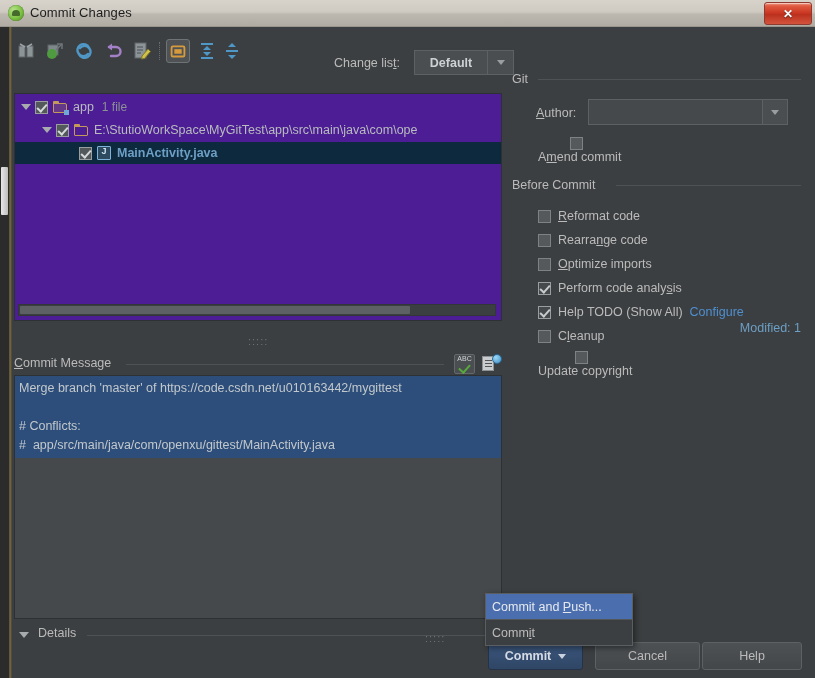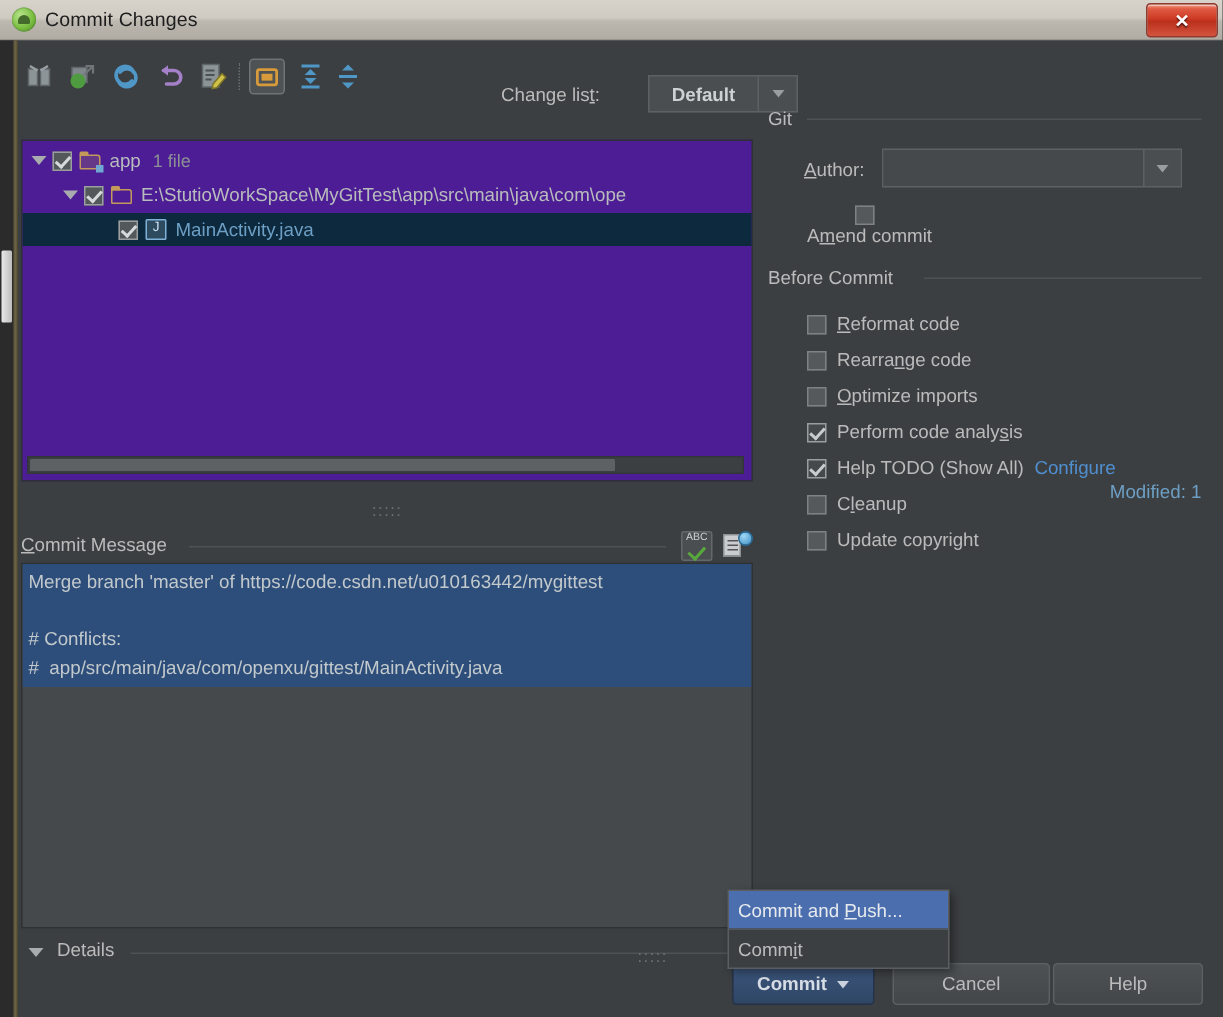--- a/index.html
+++ b/index.html
@@ -103,21 +103,21 @@
   .tb-sep {
     position: absolute; top: 3px;
     width: 1px; height: 18px;
     border-left: 1px dotted #6a6d6f;
   }
   .chl-label {
     position: absolute; left: 320px; top: 17px;
     font-size: 12.5px; color: #bbbbbb;
   }
   .chl-combo {
-    position: absolute; left: 418px; top: 11px;
+    position: absolute; left: 400px; top: 11px;
     width: 100px; height: 25px;
     background: #4a4e50;
     border: 1px solid #5d6163;
     box-sizing: border-box;
     cursor: pointer;
   }
   .chl-combo .val {
     position: absolute; left: 0; top: 0; right: 26px; bottom: 0;
     display: flex; align-items: center; justify-content: center;
     font-weight: bold; font-size: 12.5px; color: #cdd1d3;
@@ -564,21 +564,21 @@
           </div>
         <span class="tree-label">app</span>
         <span class="tree-sub">1 file</span>
       </div>
       <div class="tree-row" style="top:25px; padding-left:27px;">
         <div class="tri"></div>
         <div class="cbx on"></div>
         <div class="ico-folder"></div>
         <span class="tree-label">E:\StutioWorkSpace\MyGitTest\app\src\main\java\com\ope</span>
       </div>
-      <div class="tree-row selected" style="top:48px; padding-left:64px;">
+      <div class="tree-row selected" style="top:48px; padding-left:64px;font-weight:bold;">
         <div class="cbx on"></div>
         <div class="ico-java"></div>
         <span class="tree-label file">MainActivity.java</span>
       </div>
       <div class="hscroll">
         <div class="hscroll-thumb"></div>
       </div>
     </div>
 
     <div class="modified-lbl">Modified: 1</div>
@@ -652,21 +652,21 @@
     </div>
     <div class="chk-row" style="top:276px;">
       <div class="chk-box on"></div>
       <span class="chk-lbl">Help TODO (Show All)</span>
       <span class="cfg-link">Configure</span>
     </div>
     <div class="chk-row" style="top:300px;">
       <div class="chk-box"></div>
       <span class="chk-lbl">C<span class="mn">l</span>eanup</span>
     </div>
-    <div class="chk-row" style="top:324px;">
+    <div class="chk-row" style="top:324px;flex-direction:column;">
       <div class="chk-box"></div>
       <span class="chk-lbl">Update copyright</span>
     </div>
 
     <div class="popup">
       <div class="popup-item hl">
         <span>Commit and <span class="mn">P</span>ush...</span>
       </div>
       <div class="popup-item popup-sep">
         <span>Comm<span class="mn">i</span>t</span>

